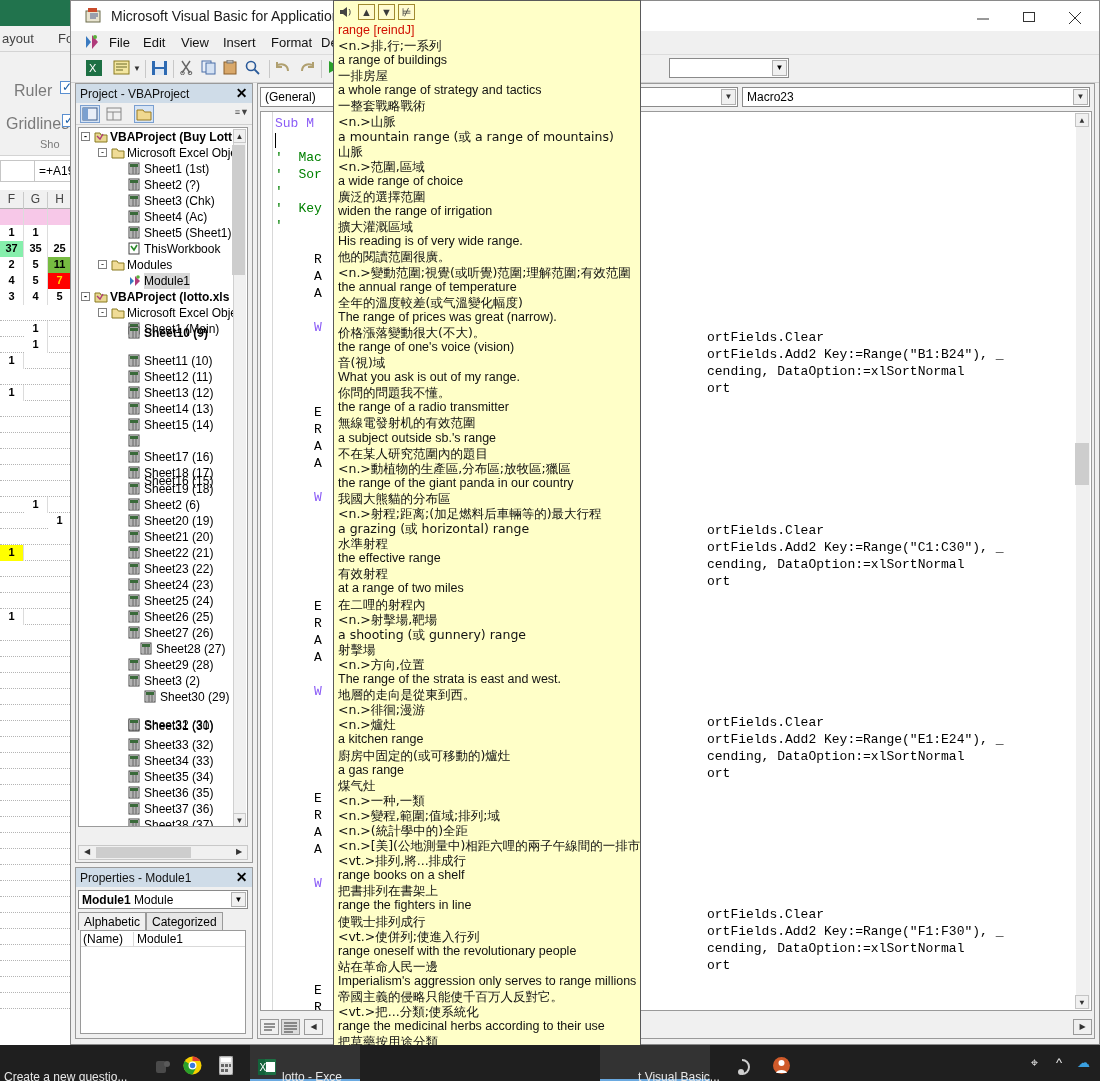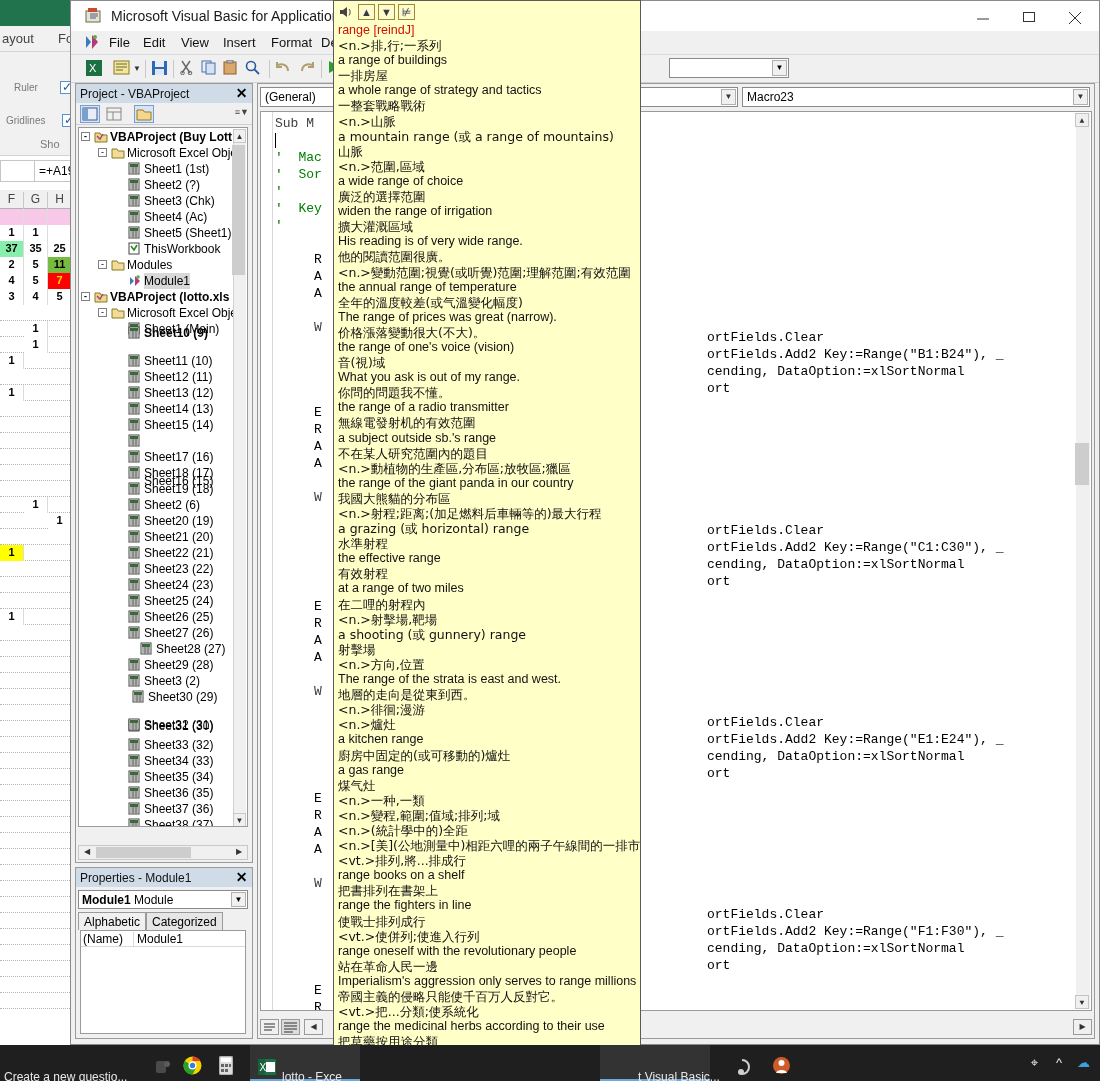--- a/index.html
+++ b/index.html
@@ -14,21 +14,21 @@
   #root { position: relative; width: 1100px; height: 1081px; }
 
   
   .excel-bg { position:absolute; left:0; top:0; width:76px; height:1045px; background:#ffffff; }
   .xl-green { position:absolute; left:0; top:0; width:76px; height:26px; background:#21734d; }
   .xl-ribbon-tabs { position:absolute; left:0; top:26px; width:76px; height:26px; background:#f1f1f1;
      border-bottom:1px solid #d4d4d4; font-size:13px; color:#444; }
   .xl-ribbon-tabs span { position:absolute; top:5px; }
   .xl-ribbon { position:absolute; left:0; top:52px; width:76px; height:104px; background:#f1f1f1;
      border-bottom:1px solid #d4d4d4; }
-  .xl-chk { position:absolute; font-size:10px; color:#7a7a7a; }
+  .xl-chk { position:absolute; font-size:16px; color:#7a7a7a; }
   .xl-chkbox { position:absolute; width:13px; height:13px; border:1px solid #5a8fd0; background:#fff; }
   .xl-chkbox:after { content:"\2713"; position:absolute; left:1px; top:-2px; font-size:12px; color:#1b5ea8; }
   .xl-namebox { position:absolute; left:0; top:160px; width:40px; height:22px;
      border:1px solid #c6c6c6; background:#fff; }
   .xl-formulabar { position:absolute; left:34px; top:160px; width:46px; height:22px;
      border:1px solid #c6c6c6; background:#fff; font-size:12px; color:#000; padding:3px 0 0 4px;
      white-space:nowrap; overflow:hidden; }
   .xl-colhdr { position:absolute; top:190px; left:0; width:76px; height:19px; background:#f0f0f0;
      border-bottom:1px solid #b0b0b0; }
   .xl-colhdr div { position:absolute; top:2px; width:24px; text-align:center; font-size:12px; color:#444;
@@ -109,21 +109,21 @@
   .cmb { position:absolute; top:3px; height:20px; background:#fff; border:1px solid #8a8a8a;
      font-size:12px; padding:2px 0 0 4px; }
   .cmb .arr { position:absolute; right:1px; top:1px; width:15px; height:16px; background:#f0f0f0;
      border:1px solid #b0b0b0; font-size:8px; text-align:center; line-height:14px; color:#333;}
   .cw-code { position:absolute; left:2px; top:27px; width:832px; height:900px; background:#fff;
      border:1px solid #9a9a9a; overflow:hidden;
      font-family:"Liberation Mono","DejaVu Sans Mono",monospace; font-size:13px; }
   .cw-margin { position:absolute; left:0; top:0; width:12px; height:898px; background:#fff;
      border-right:1px solid #d8d8d8; }
   .cl { position:absolute; left:14px; height:17px; line-height:17px; white-space:pre; color:#000; }
-  .cl.kw { color:#404040; }
+  .cl.kw { color:#8b5cf6; }
   .cl.cm { color:#008000; }
   .cw-vscroll { position:absolute; right:1px; top:1px; width:14px; height:896px; background:#f0f0f0; }
   .cw-vthumb { position:absolute; right:1px; top:330px; width:14px; height:42px; background:#cdcdcd; }
   .cw-vup, .cw-vdn { position:absolute; right:1px; width:14px; height:14px; background:#f0f0f0;
      font-size:8px; text-align:center; line-height:13px; color:#333; border:1px solid #c4c4c4;}
   .cw-bottom { position:absolute; left:2px; bottom:2px; width:832px; height:17px; background:#f0f0f0; }
   .cw-bb { position:absolute; top:0; width:19px; height:16px; border:1px solid #9a9a9a; background:#f0f0f0; }
   .cw-bb.on { background:#dcdcdc; }
   .cw-hthumb { position:absolute; left:66px; top:1px; width:0px; height:14px; background:#cdcdcd; }
 
@@ -667,21 +667,21 @@
               <span style="position: absolute; left: 65px; top: 0px;">Sheet29 (28)</span>
             </div>
             <div class="tn" style="top: 545px; left: 0px; width: 170px;">
               <span style="position: absolute; left: 49px; top: 1px;"><svg width="13" height="13">
                   <rect x="1" y="1" width="10" height="11" fill="#fff" stroke="#444"></rect>
                   <rect x="2" y="2" width="8" height="3" fill="#3a6a3a"></rect>
                   <path d="M2 6h8M2 8h8M2 10h8M5 5v7M8 5v7" stroke="#666"></path>
                 </svg></span>
               <span style="position: absolute; left: 65px; top: 0px;">Sheet3 (2)</span>
             </div>
-            <div class="tn" style="top: 561px; left: 4px; width: 170px;">
+            <div class="tn" style="top: 561px; left: 16px; width: 170px;">
               <span style="position: absolute; left: 49px; top: 1px;"><svg width="13" height="13">
                   <rect x="1" y="1" width="10" height="11" fill="#fff" stroke="#444"></rect>
                   <rect x="2" y="2" width="8" height="3" fill="#3a6a3a"></rect>
                   <path d="M2 6h8M2 8h8M2 10h8M5 5v7M8 5v7" stroke="#666"></path>
                 </svg></span>
               <span style="position: absolute; left: 65px; top: 0px;">Sheet30 (29)</span>
             </div>
             <div class="tn" style="top: 590px; left: 0px; width: 170px;">
               <span style="position: absolute; left: 49px; top: 1px;"><svg width="13" height="13">
                   <rect x="1" y="1" width="10" height="11" fill="#fff" stroke="#444"></rect>

